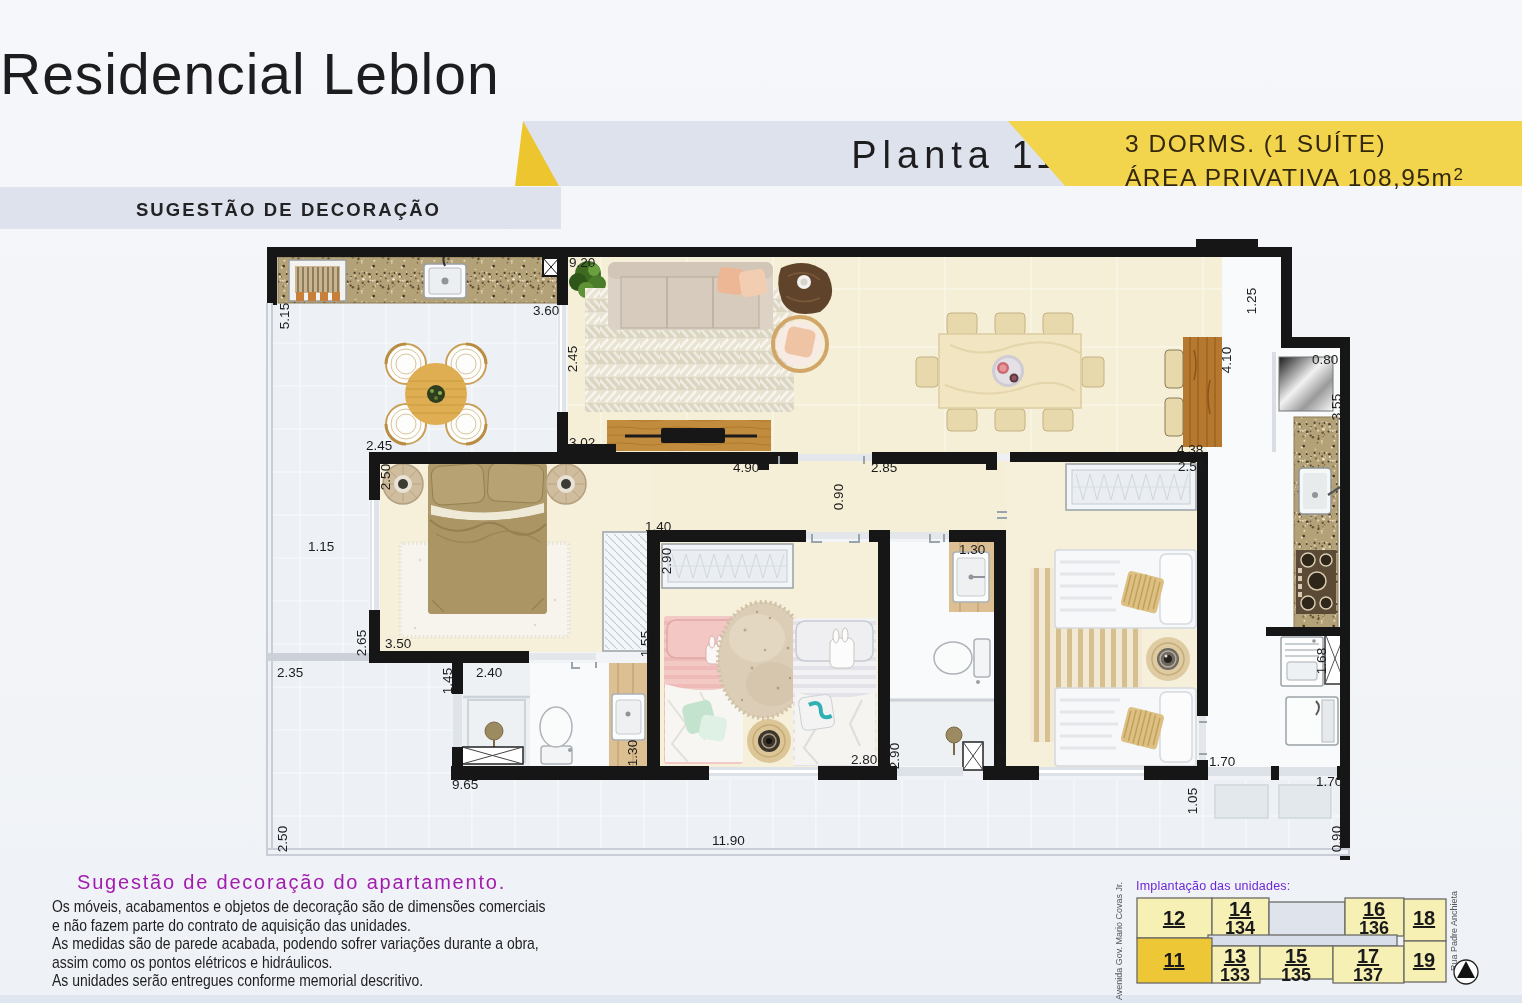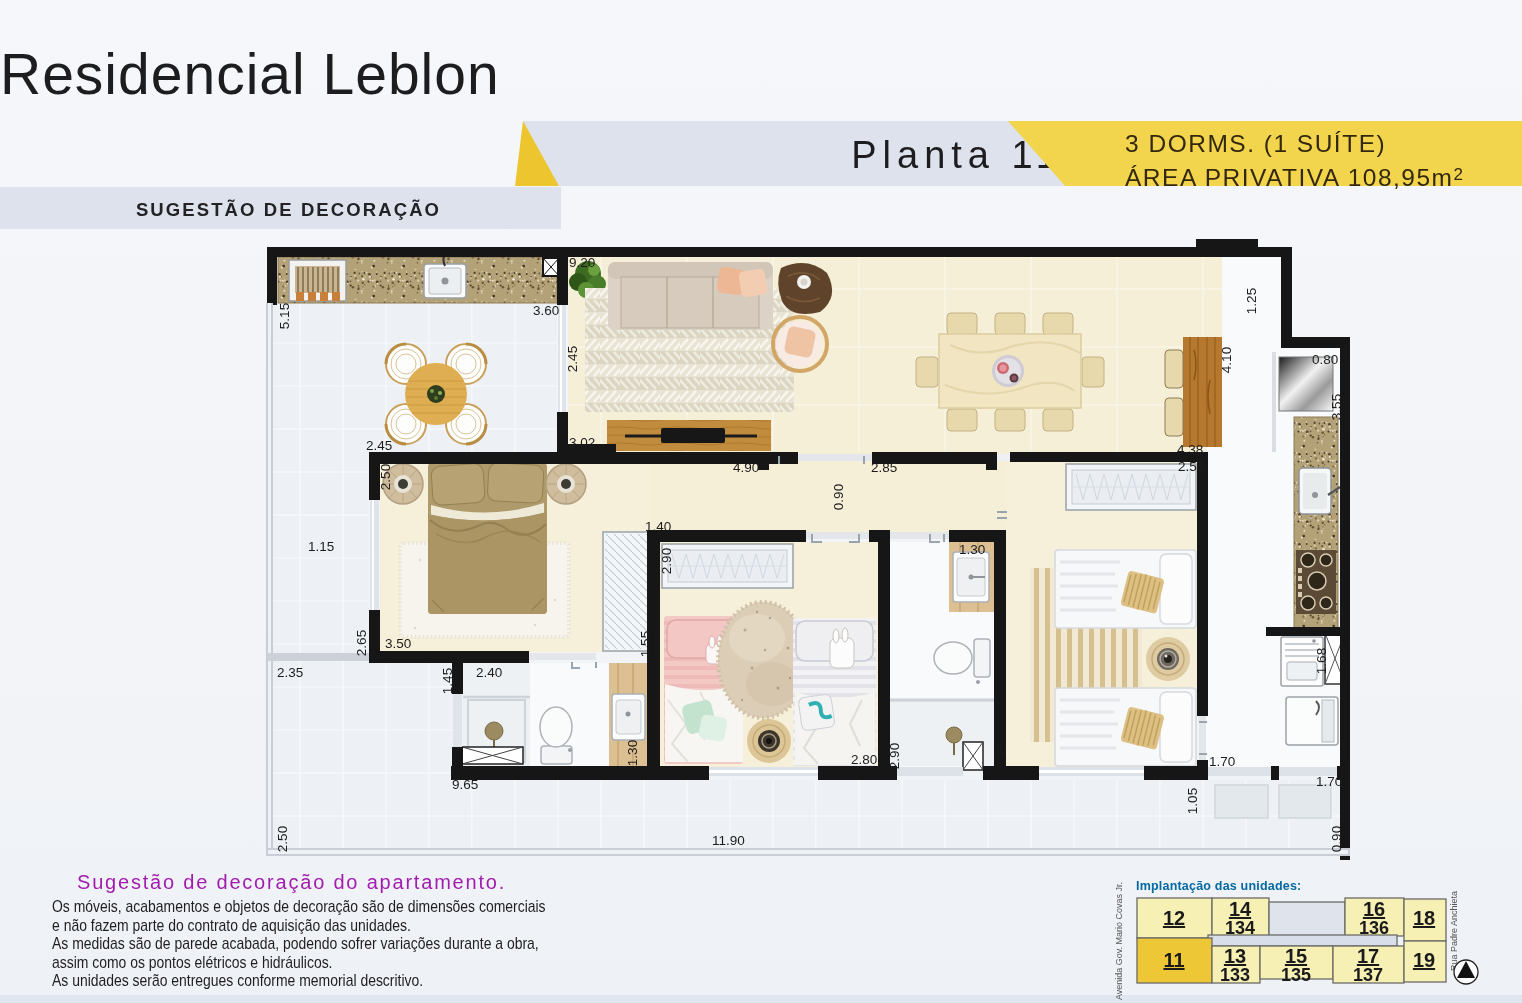--- a/index.html
+++ b/index.html
@@ -766,21 +766,21 @@
 
 <div class="abs" style="left:52px;top:871px;font-size:20px;letter-spacing:1.8px;color:#a21caf;margin-left:25px;">Sugestão de decoração do apartamento.</div>
 <div class="abs" style="left:52px;top:898px;font-size:17px;color:#1f1f1f;line-height:18.5px;transform:scaleX(0.82);transform-origin:0 0;">
 Os móveis, acabamentos e objetos de decoração são de dimensões comerciais<br>
 e não fazem parte do contrato de aquisição das unidades.<br>
 As medidas são de parede acabada, podendo sofrer variações durante a obra,<br>
 assim como os pontos elétricos e hidráulicos.<br>
 As unidades serão entregues conforme memorial descritivo.
 </div>
 
-<div class="abs" style="left:1136px;top:879px;font-size:12.5px;font-weight:bold;color:#0369a1;letter-spacing:0.2px;">Implantação das unidades:</div>
+<div class="abs" style="left:1136px;top:879px;font-size:12.5px;font-weight:normal;color:#6d28d9;letter-spacing:0.2px;">Implantação das unidades:</div>
 
 <div class="abs" style="left:0;top:0;">
 <svg id="site" width="1522" height="1003" viewBox="0 0 1522 1003">
 <g stroke="#6b6b66" stroke-width="1.3">
 
 <rect x="1137" y="898" width="75" height="40" fill="#f7f0b4"></rect>
 
 <rect x="1212" y="898" width="57" height="38" fill="#f7f0b4"></rect>
 
 <rect x="1269" y="902" width="76" height="34" fill="#dfe3eb"></rect>

